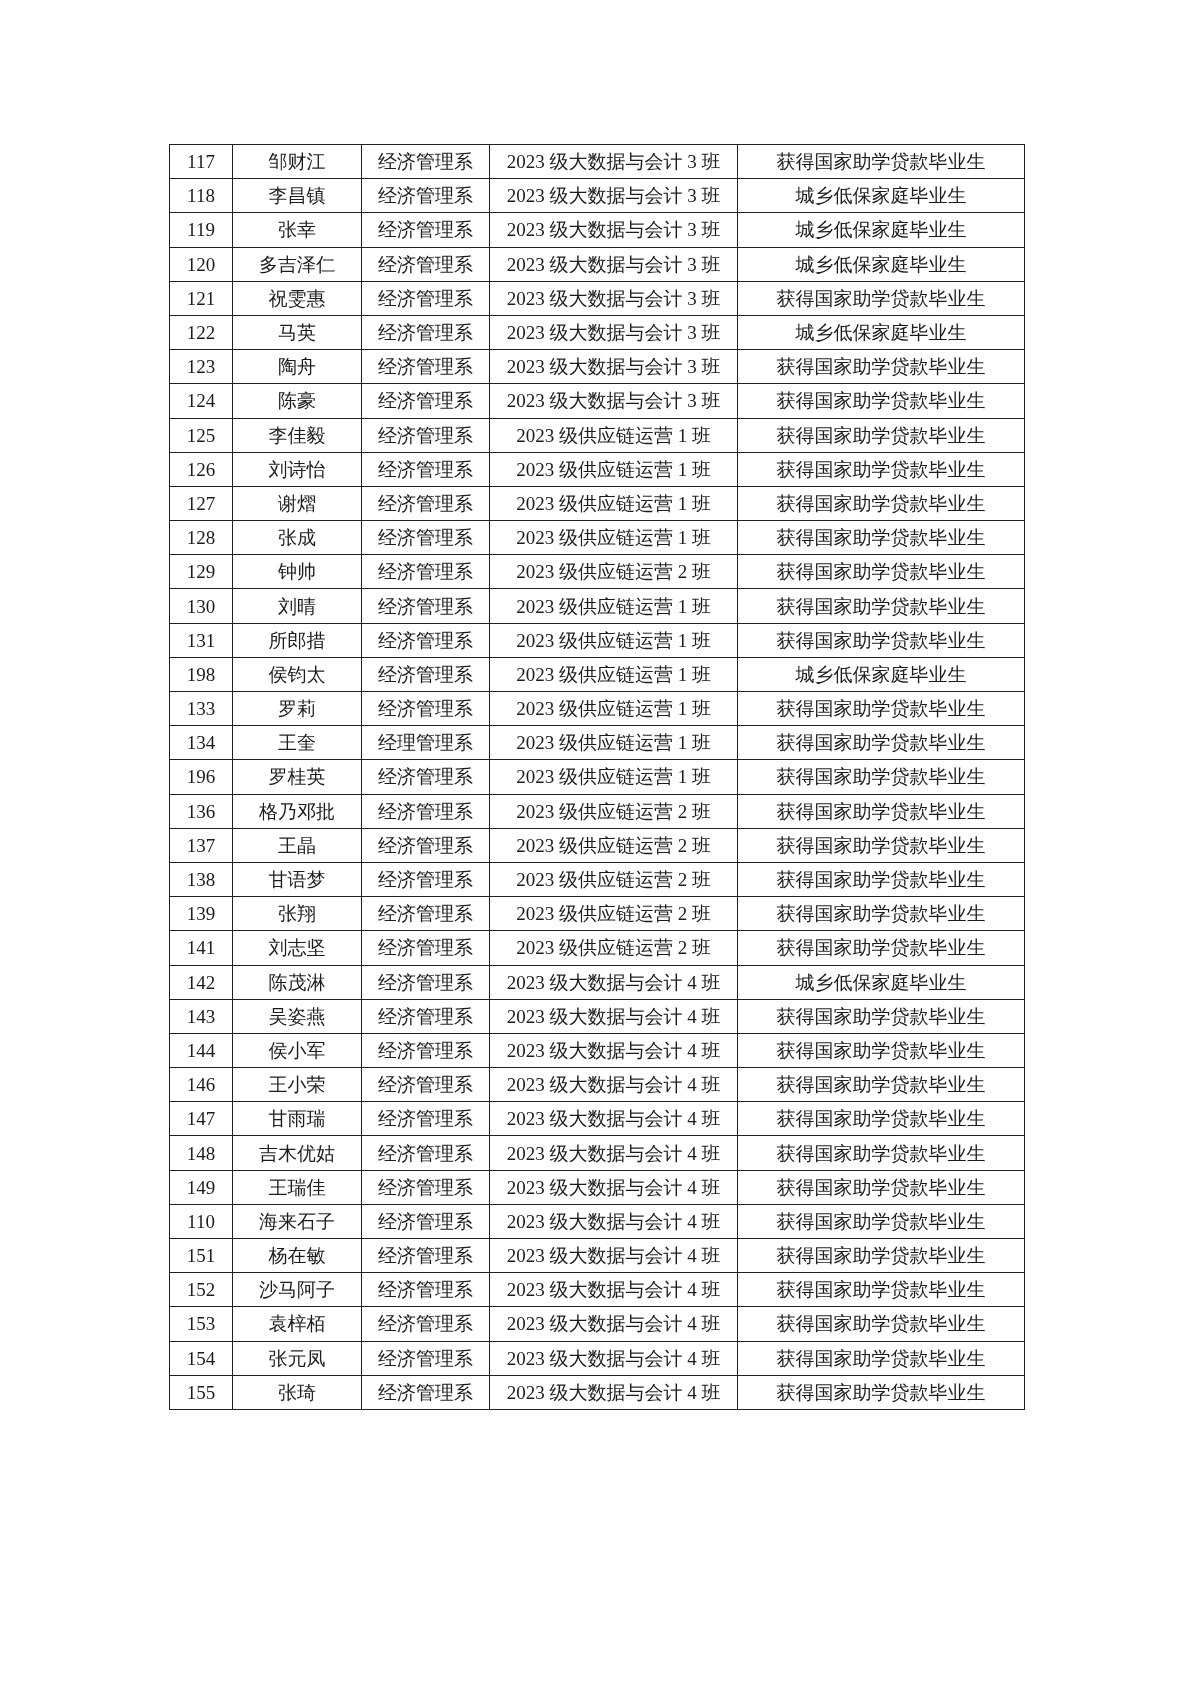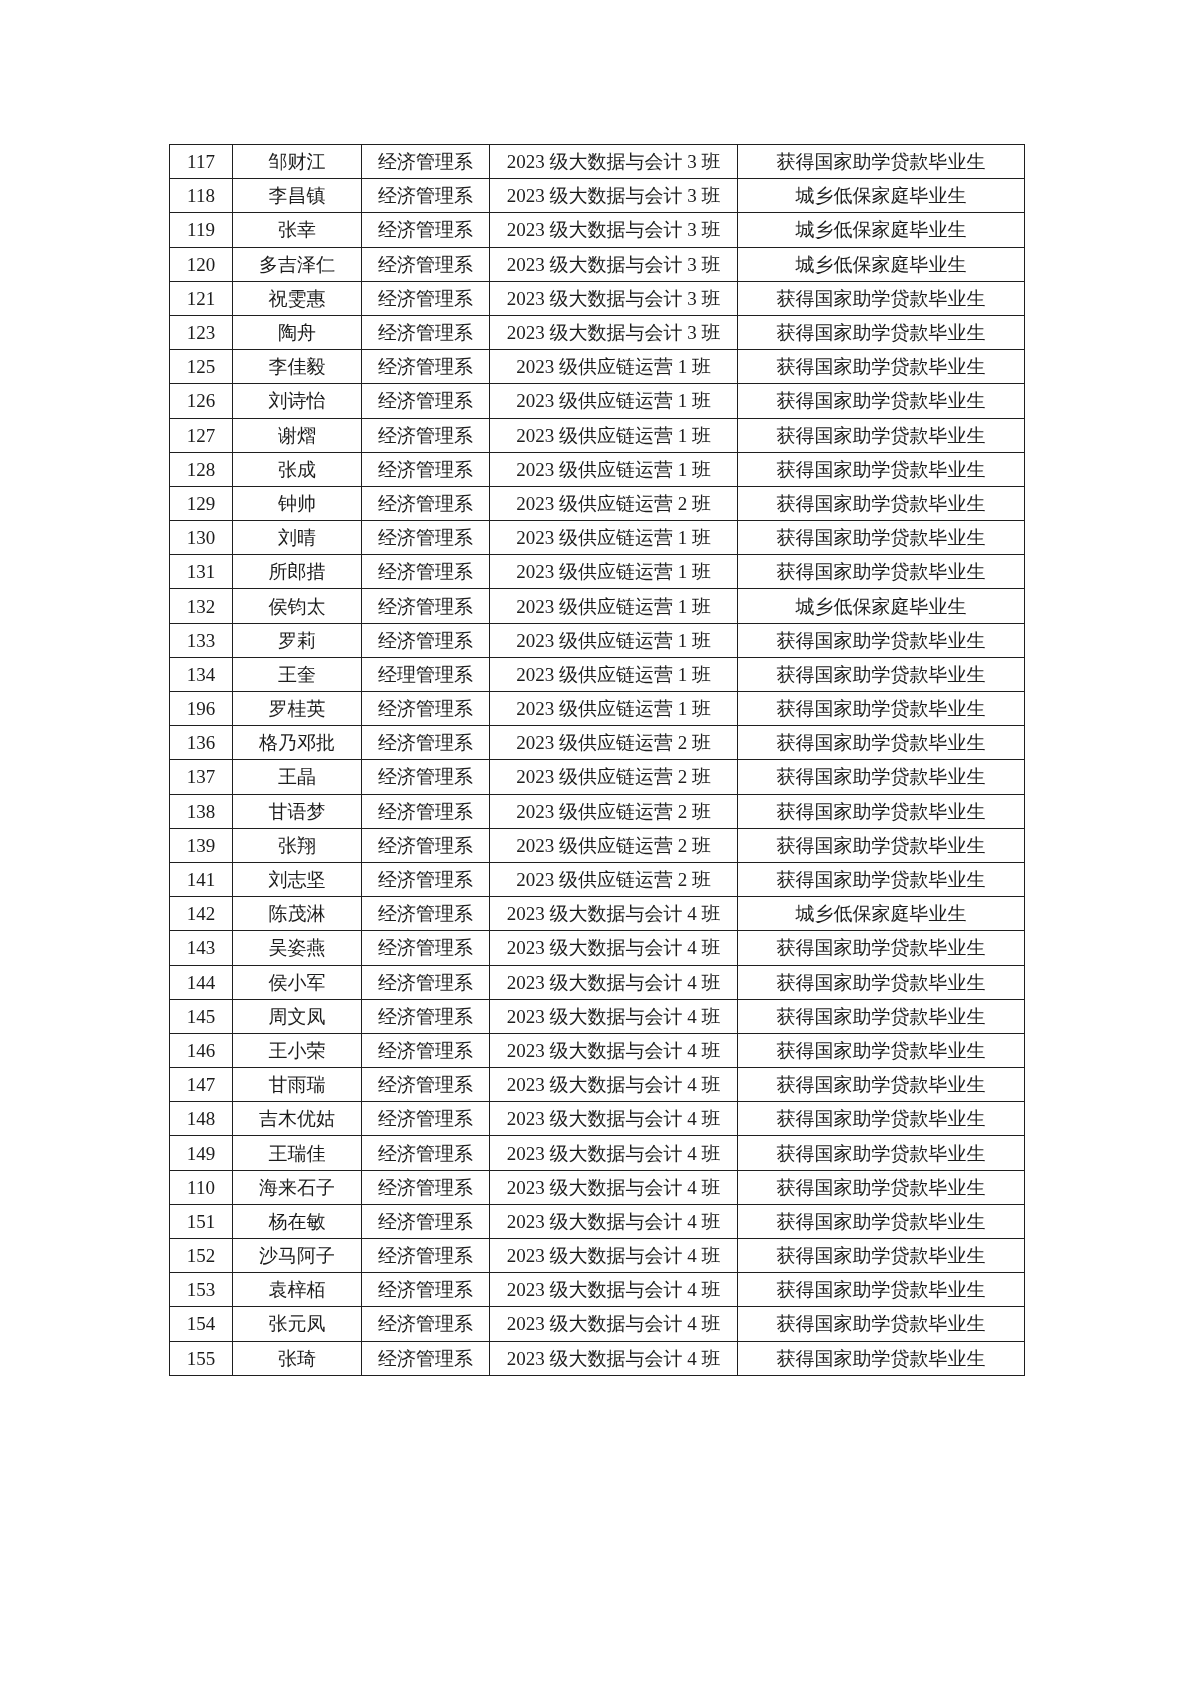--- a/index.html
+++ b/index.html
@@ -82,27 +82,41 @@
     <td>城乡低保家庭毕业生</td>
   </tr>
         <tr>
     <td>121</td>
     <td>祝雯惠</td>
     <td>经济管理系</td>
     <td>2023 级大数据与会计 3 班</td>
     <td>获得国家助学贷款毕业生</td>
   </tr>
         <tr>
+    <td>122</td>
+    <td>马英</td>
+    <td>经济管理系</td>
+    <td>2023 级大数据与会计 3 班</td>
+    <td>城乡低保家庭毕业生</td>
+  </tr>
+        <tr>
     <td>123</td>
     <td>陶舟</td>
     <td>经济管理系</td>
     <td>2023 级大数据与会计 3 班</td>
     <td>获得国家助学贷款毕业生</td>
   </tr>
         <tr>
+    <td>124</td>
+    <td>陈豪</td>
+    <td>经济管理系</td>
+    <td>2023 级大数据与会计 3 班</td>
+    <td>获得国家助学贷款毕业生</td>
+  </tr>
+        <tr>
     <td>125</td>
     <td>李佳毅</td>
     <td>经济管理系</td>
     <td>2023 级供应链运营 1 班</td>
     <td>获得国家助学贷款毕业生</td>
   </tr>
         <tr>
     <td>126</td>
     <td>刘诗怡</td>
     <td>经济管理系</td>
@@ -138,21 +152,21 @@
     <td>获得国家助学贷款毕业生</td>
   </tr>
         <tr>
     <td>131</td>
     <td>所郎措</td>
     <td>经济管理系</td>
     <td>2023 级供应链运营 1 班</td>
     <td>获得国家助学贷款毕业生</td>
   </tr>
         <tr>
-    <td>132</td>
+    <td>198</td>
     <td>侯钧太</td>
     <td>经济管理系</td>
     <td>2023 级供应链运营 1 班</td>
     <td>城乡低保家庭毕业生</td>
   </tr>
         <tr>
     <td>133</td>
     <td>罗莉</td>
     <td>经济管理系</td>
     <td>2023 级供应链运营 1 班</td>
@@ -217,27 +231,20 @@
         <tr>
     <td>143</td>
     <td>吴姿燕</td>
     <td>经济管理系</td>
     <td>2023 级大数据与会计 4 班</td>
     <td>获得国家助学贷款毕业生</td>
   </tr>
         <tr>
     <td>144</td>
     <td>侯小军</td>
-    <td>经济管理系</td>
-    <td>2023 级大数据与会计 4 班</td>
-    <td>获得国家助学贷款毕业生</td>
-  </tr>
-        <tr>
-    <td>145</td>
-    <td>周文凤</td>
     <td>经济管理系</td>
     <td>2023 级大数据与会计 4 班</td>
     <td>获得国家助学贷款毕业生</td>
   </tr>
         <tr>
     <td>146</td>
     <td>王小荣</td>
     <td>经济管理系</td>
     <td>2023 级大数据与会计 4 班</td>
     <td>获得国家助学贷款毕业生</td>

